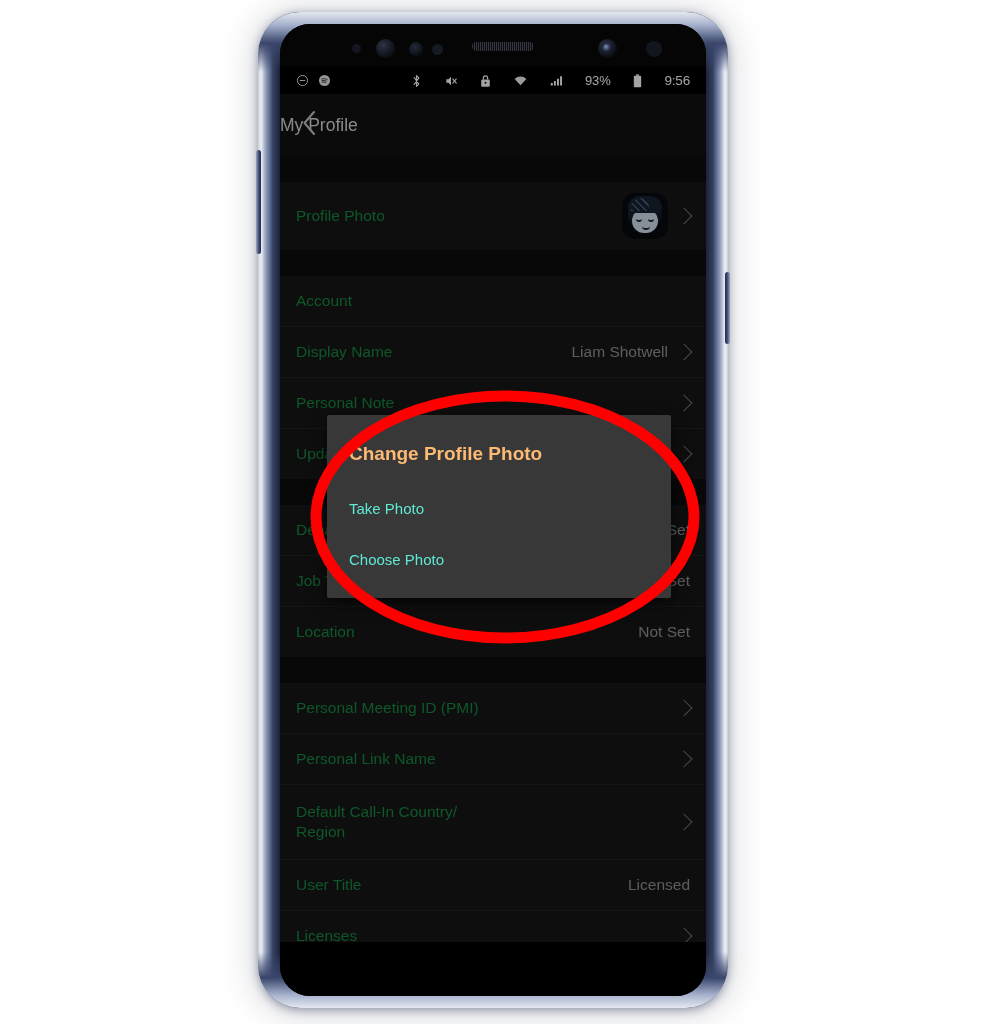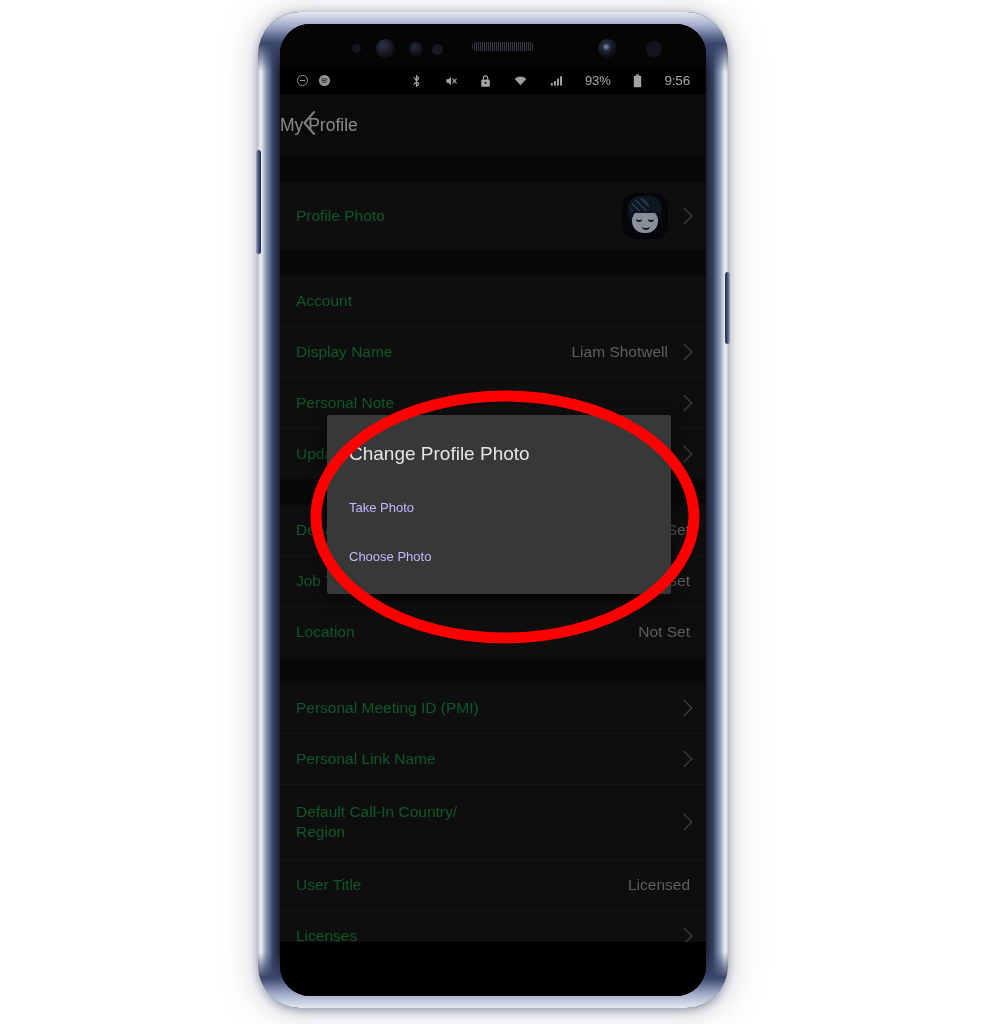--- a/index.html
+++ b/index.html
@@ -276,27 +276,27 @@
     left: 47px;
     top: 348px;
     width: 344px;
     background: #383838;
     border-radius: 2px;
     box-shadow: 0 6px 18px rgba(0,0,0,.6);
     padding: 0;
   }
   .dialog-title {
     font-size: 19px;
-    color: #e5e5e5;
+    color: #fdba74;
     padding: 28px 22px 18px 22px;
-    font-weight: 400;
+    font-weight: 700;
   }
   .dialog-item {
-    font-size: 13px;
-    color: #c4b5fd;
+    font-size: 15px;
+    color: #5eead4;
     padding: 17px 22px 17px 22px;
   }
   .dialog-item:last-child { padding-bottom: 30px; }
 
   
   .annot {
     position: absolute;
     left: 0; top: 0;
     width: 985px; height: 1024px;
     pointer-events: none;

